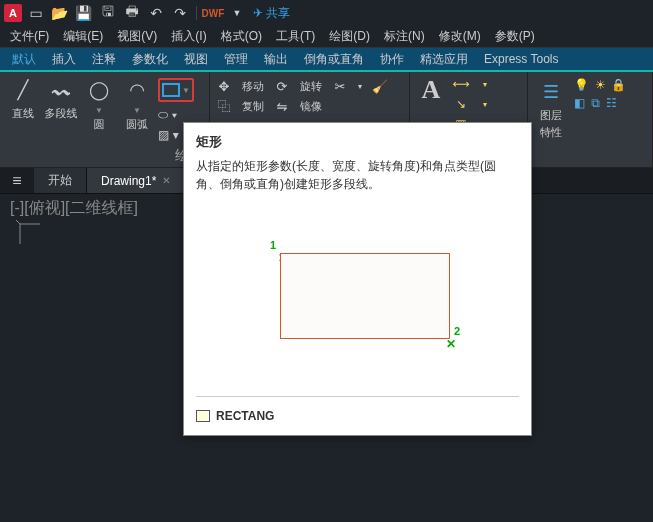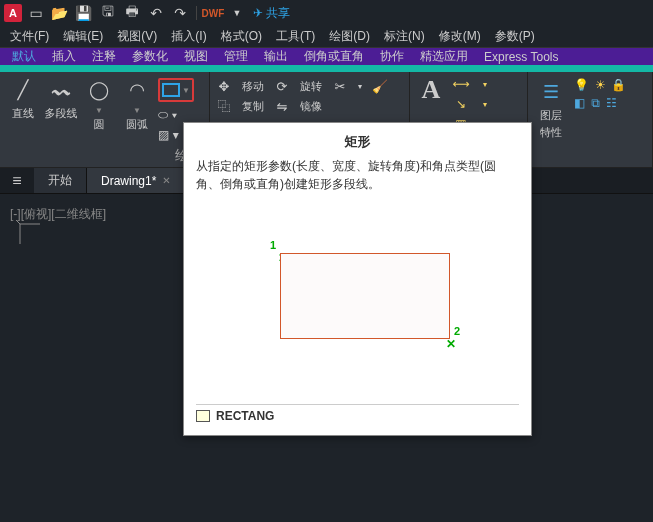--- a/index.html
+++ b/index.html
@@ -47,26 +47,26 @@
     align-items: center;
     gap: 14px;
     padding: 0 10px;
     border-bottom: 1px solid #333;
   }
   .menubar span { color: #ccc; }
 
   
   .ribbon-tabs {
     height: 24px;
-    background: #4c1d95;
+    background: #0c4a6e;
     display: flex;
     align-items: center;
     gap: 16px;
     padding: 0 12px;
-    border-bottom: 7px solid #14b8a6;
+    border-bottom: 2px solid #14b8a6;
   }
   .ribbon-tabs span { color: #ccc; font-size:12px; }
   .ribbon-tabs .active { color: #4ea8de; }
 
   
   .ribbon {
     height: 96px;
     background: #33383f;
     display: flex;
     position: relative;
@@ -131,23 +131,23 @@
   .doctab .close { margin-left:6px; font-size:10px; color:#888;}
 
   
   .viewport {
     position:absolute;
     top: 194px; left:0; right:0; bottom:0;
     background:#1e2329;
   }
   .vp-label {
     position:absolute;
-    top: 12px; left: 10px;
+    top: 4px; left: 10px;
     color:#888;
-    font-size:12px;
+    font-size:16px;
     text-align:right;
   }
   .ucs {
     position:absolute;
     top: 24px; left: 14px;
     color:#888;
     font-size: 14px;
   }
 
   
@@ -157,21 +157,21 @@
     width: 349px;
     height: 314px;
     background: #fff;
     border: 1px solid #888;
     box-shadow: 0 2px 8px rgba(0,0,0,.4);
     color:#333;
     padding: 10px 12px 8px 12px;
     display:flex;
     flex-direction:column;
   }
-  .tooltip h3 { font-size:13px; font-weight:bold; margin-bottom:6px;text-align:center;}
+  .tooltip h3 { font-size:13px; font-weight:bold; margin-bottom:6px;}
   .tooltip .sub { font-size:12px; margin-bottom:8px;}
   .tooltip .desc { font-size:12px; margin-bottom:20px; line-height:1.5;}
   .tooltip .diagram {
     flex:1;
     position:relative;
   }
   .diagram .d-rect {
     position:absolute;
     left: 84px; top: 40px;
     width: 170px; height: 86px;
@@ -191,21 +191,21 @@
     font-size:16px;
   }
   .watermark .logo {
     width:24px; height:24px;
     background: linear-gradient(45deg,#caa96a 50%,#555 50%);
     clip-path: polygon(50% 0, 100% 50%, 50% 100%, 0 50%);
   }
   .watermark .sub2 { font-size:8px; color:#caa96a; letter-spacing:1px; display:block; font-weight:normal;}
   .tooltip .footer {
     border-top:1px solid #ccc;
-    padding-top:4px;
+    padding-top:12px;
     font-size:12px;
   }
   .tooltip .cmd { display:flex; align-items:center; gap:6px; margin-bottom:4px; font-weight:bold;}
   .tooltip .cmd .cic { width:14px; height:12px; border:1px solid #555; background:#ffd;}
 </style>
 </head>
 <body>
 
 <div class="titlebar">
   <div class="app-icon">A</div>

